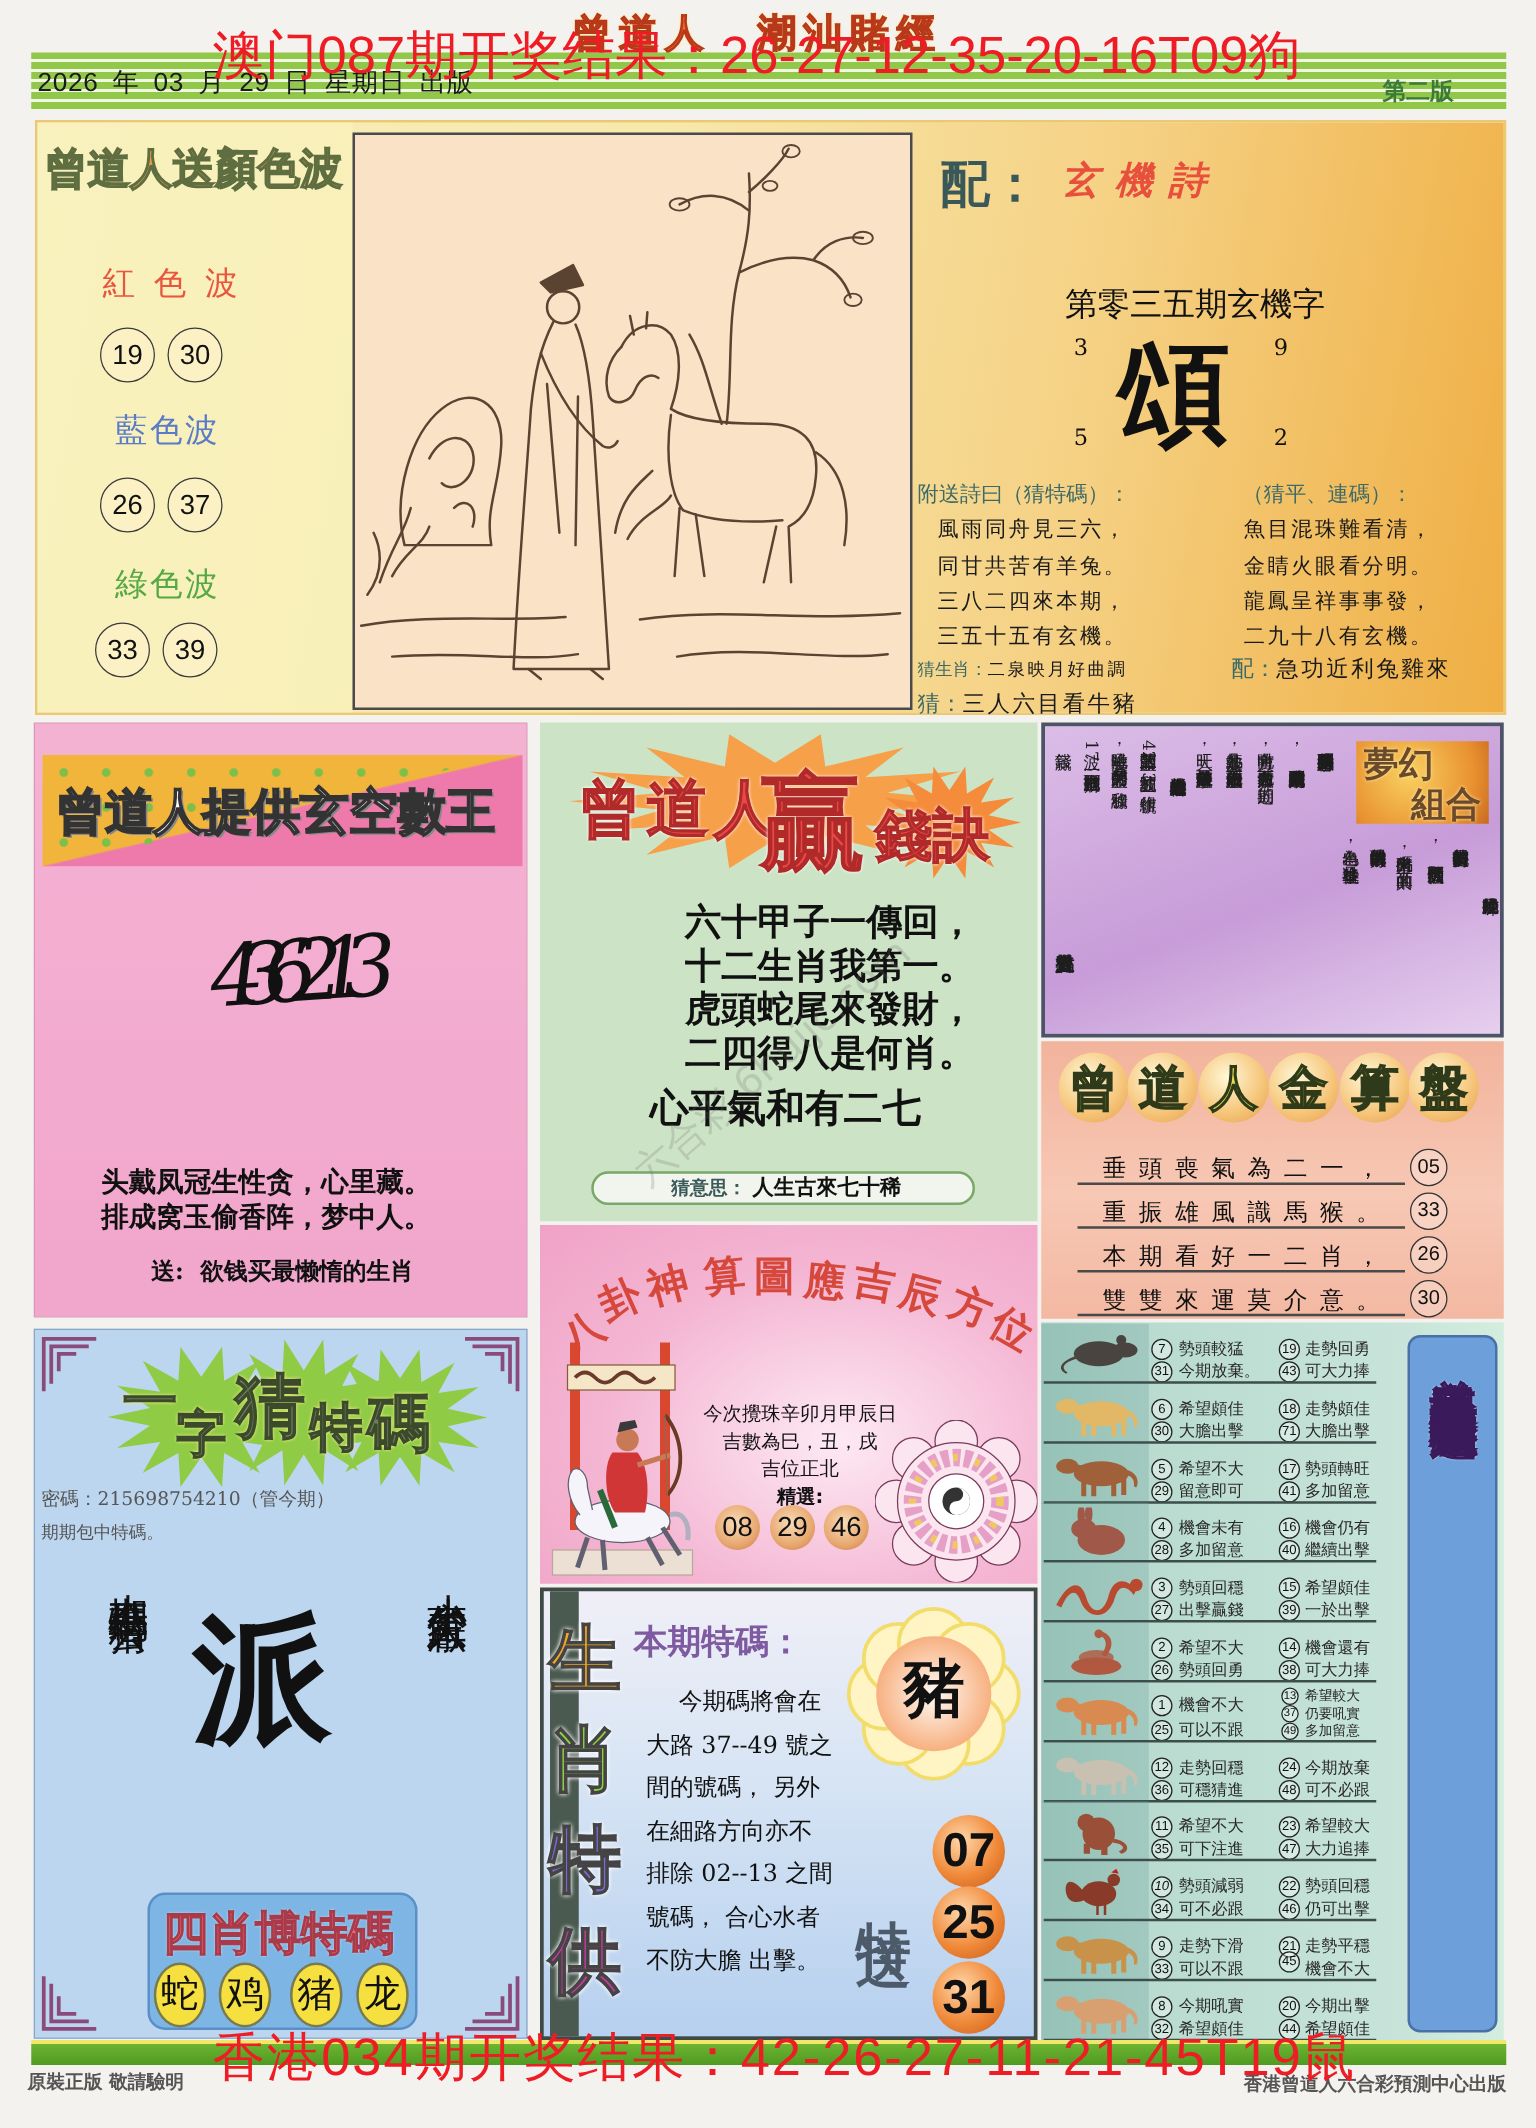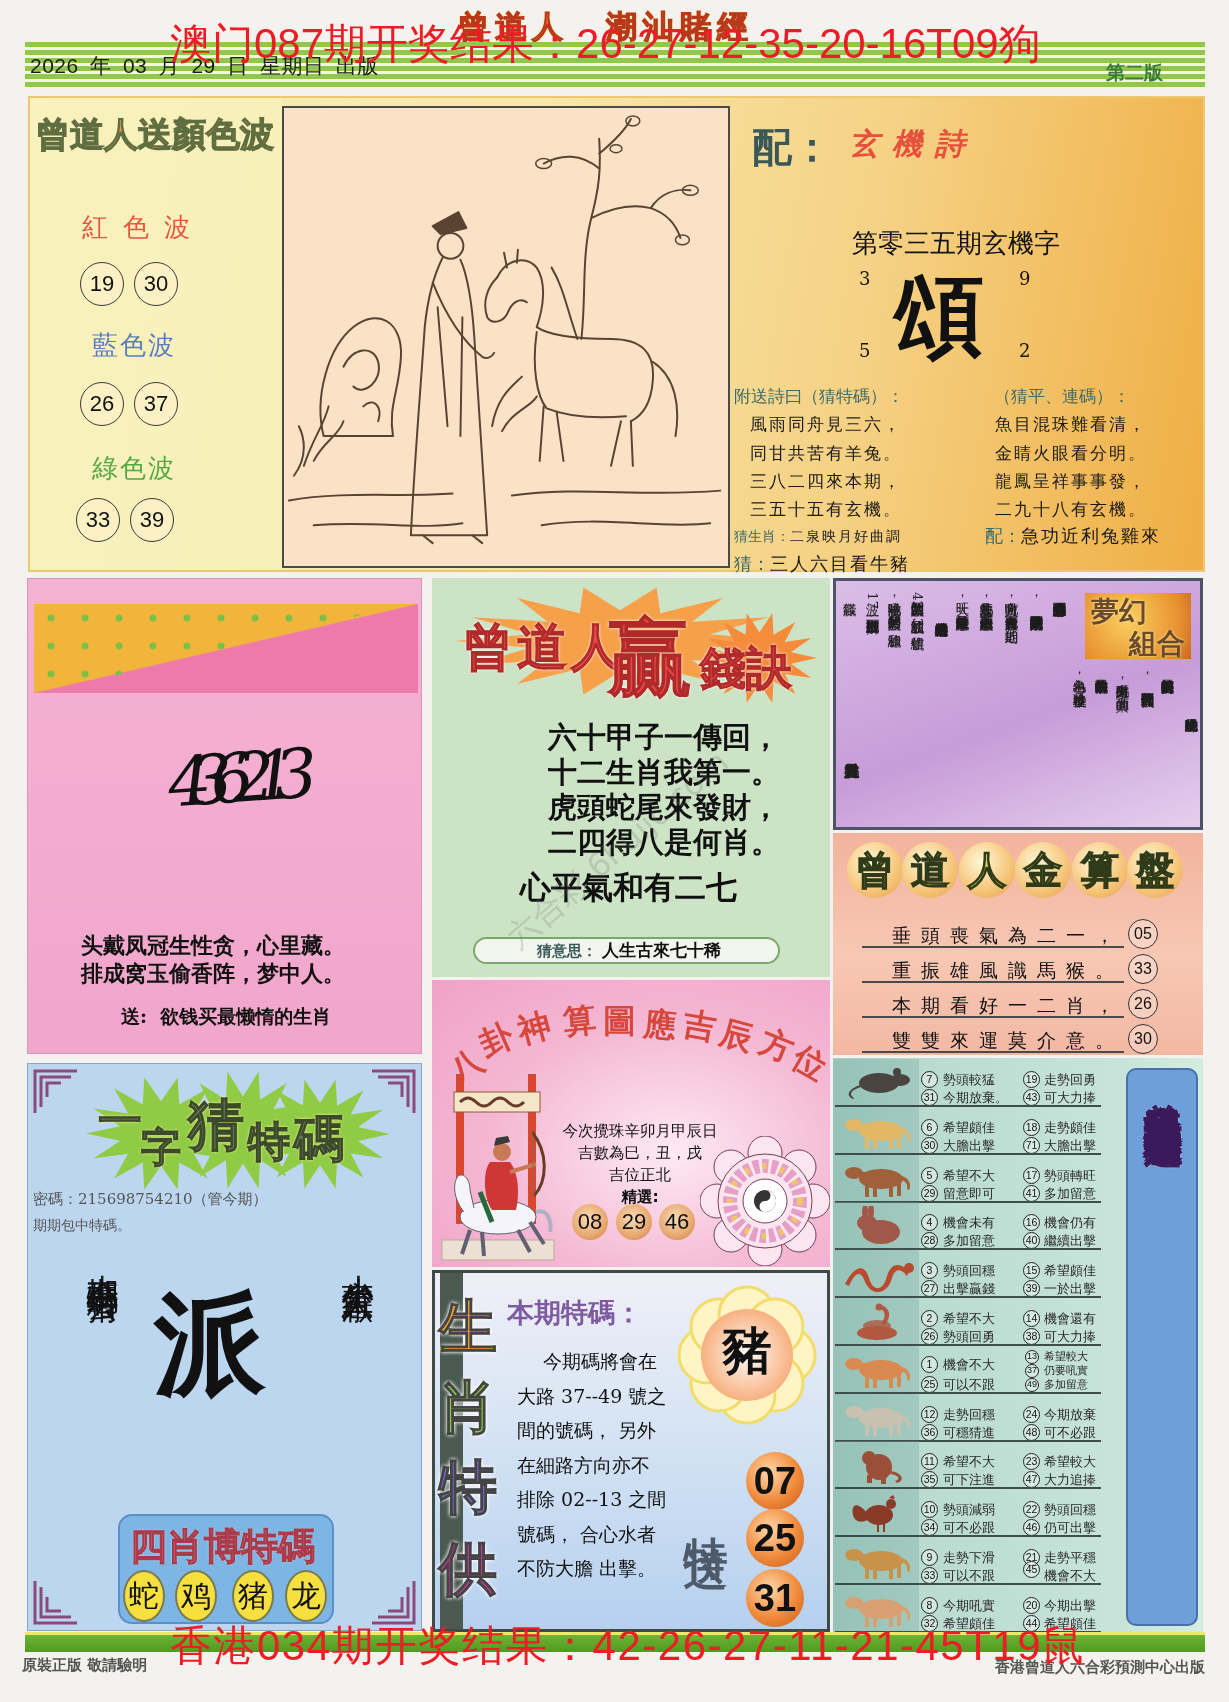--- a/index.html
+++ b/index.html
@@ -30,21 +30,21 @@
 #win{background:#cde3c5;}
 .burst{clip-path:polygon(100% 50%,77.3% 56.2%,95% 71.7%,71.9% 67.5%,81.2% 89.1%,62.2% 75.2%,61.1% 98.7%,50% 78%,38.9% 98.7%,37.8% 75.2%,18.8% 89.1%,28.1% 67.5%,5% 71.7%,22.7% 56.2%,0% 50%,22.7% 43.8%,5% 28.3%,28.1% 32.5%,18.8% 10.9%,37.8% 24.8%,38.9% 1.3%,50% 22%,61.1% 1.3%,62.2% 24.8%,81.2% 10.9%,71.9% 32.5%,95% 28.3%,77.3% 43.8%);}
 .win-title{font-weight:bold;color:#ea4848;-webkit-text-stroke:1px #b02a2a;text-shadow:0 0 3px #fff,0 0 3px #fff;white-space:nowrap;}
 .verse-bold{font-family:"DejaVu Serif",serif;font-weight:bold;font-size:29px;line-height:34px;white-space:nowrap;}
 
 #dream{border:3px solid #4e5468;background:linear-gradient(160deg,#dbbde7 0%,#c79cd8 55%,#e6cfee 100%);}
 .dcol{position:absolute;writing-mode:vertical-rl;font-family:"DejaVu Serif",serif;font-size:13.5px;line-height:16px;white-space:nowrap;color:#1e1e1e;}
 
 #abacus{background:linear-gradient(to bottom,#f2b39c,#f7c8b4 55%,#f3b8a2);}
 .abc{width:56px;height:56px;border-radius:50%;background:radial-gradient(circle at 40% 35%,#fff7d6,#f5c477 60%,#e59c4c);font-size:38px;font-weight:bold;line-height:56px;text-align:center;color:#e4de4a;-webkit-text-stroke:1.3px #2e3a1a;}
-.abrow{height:25px;width:262px;border-bottom:2px solid #4a4a4a;font-size:19px;letter-spacing:10px;line-height:24px;white-space:nowrap;font-family:"DejaVu Serif",serif;padding-left:20px;text-align:right;}
+.abrow{height:25px;width:262px;border-bottom:2px solid #4a4a4a;font-size:19px;letter-spacing:10px;line-height:24px;white-space:nowrap;font-family:"DejaVu Serif",serif;padding-left:20px;}
 .abnum{width:30px;height:30px;border-radius:50%;border:1.5px solid #333;font-size:16px;line-height:27px;text-align:center;font-family:"Liberation Sans",sans-serif;background:rgba(255,255,255,.25);}
 
 #bagua{background:radial-gradient(ellipse at 60% 60%,#fde9f3 0%,#f4b6d3 55%,#f0a2c6 100%);}
 .bg-ch{font-family:"DejaVu Serif",serif;font-size:33px;font-weight:bold;color:#d6483c;}
 .bg-line{font-size:15.5px;line-height:22px;text-align:center;white-space:nowrap;}
 .pick{width:36px;height:36px;border-radius:50%;background:radial-gradient(circle at 45% 40%,#f8dcb8,#e8a870 60%,#c87840);font-size:22px;line-height:36px;text-align:center;font-family:"Liberation Sans",sans-serif;}
 
 #onechar{background:#bdd6ef;border:1px solid #8aa6c6;}
 .oc-ch{font-weight:bold;color:#6f7c62;-webkit-text-stroke:1px #3a4a2a;text-shadow:0 0 3px #f0ea80,0 0 3px #f0ea80;}
 .oc-vert{writing-mode:vertical-rl;font-size:32px;letter-spacing:3px;white-space:nowrap;}
@@ -205,20 +205,21 @@
       <span class="teal">配：</span><span style="letter-spacing:2px;">急功近利兔雞來</span>
     </div>
     <div class="abs poem" style="left:704px;top:455px;font-size:18px;">
       <span class="teal">猜：</span><span style="letter-spacing:2px;">三人六目看牛豬</span>
     </div>
   </section>
 
   <section id="xuankong" class="abs" style="left:27px;top:578px;width:395px;height:476px;">
     <div class="abs" style="left:6px;top:25px;width:384px;height:89px;background:linear-gradient(to bottom right,#f1b53c 49.5%,#ee7aac 50.5%);">
       <div class="abs" style="left:0;top:0;width:100%;height:100%;clip-path:polygon(0 0,97% 0,3% 100%,0 100%);background-image:radial-gradient(circle,#7cc04a 3px,transparent 4px);background-size:34px 28px;"></div>
+      <div class="abs ttl-white" style="left:11px;top:18px;">曾道人提供玄空數王</div>
     </div>
     <div class="abs serif" style="left:140px;top:160px;font-size:68px;font-style:italic;letter-spacing:-22px;transform:rotate(-4deg);white-space:nowrap;">436213</div>
     <div class="abs serif" style="left:53px;top:352px;font-size:22px;font-weight:bold;white-space:nowrap;">头戴凤冠生性贪，心里藏。</div>
     <div class="abs serif" style="left:53px;top:380px;font-size:22px;font-weight:bold;white-space:nowrap;">排成窝玉偷香阵，梦中人。</div>
     <div class="abs serif nw" style="left:93px;top:425px;font-size:19px;font-weight:bold;">
       <span>送:</span>&nbsp;&nbsp;<span>欲钱买最懒惰的生肖</span>
     </div>
   </section>
 
   <section id="win" class="abs" style="left:432px;top:578px;width:398px;height:399px;">
@@ -561,21 +562,21 @@
       <span class="ftxt" style="left:211px;top:12px;">希望較大</span>
       <span class="fnum" style="left:190px;top:30px;">47</span>
       <span class="ftxt" style="left:211px;top:30px;">大力追捧</span>
     </div>
 
     <div class="frow" style="top:431px;">
       <div class="animal-bg"></div>
       <svg class="animal" viewBox="0 0 80 40">
           <use href="#sym-bird" fill="#8a3a28"></use>
         </svg>
-      <span class="fnum" style="left:88px;top:12px;">10</span>
+      <span class="fnum" style="left:88px;top:12px;font-style:italic;">10</span>
       <span class="ftxt" style="left:110px;top:12px;">勢頭減弱</span>
       <span class="fnum" style="left:88px;top:30px;">34</span>
       <span class="ftxt" style="left:110px;top:30px;">可不必跟</span>
       <span class="fnum" style="left:190px;top:12px;">22</span>
       <span class="ftxt" style="left:211px;top:12px;">勢頭回穩</span>
       <span class="fnum" style="left:190px;top:30px;">46</span>
       <span class="ftxt" style="left:211px;top:30px;">仍可出擊</span>
     </div>
 
     <div class="frow" style="top:479px;">

